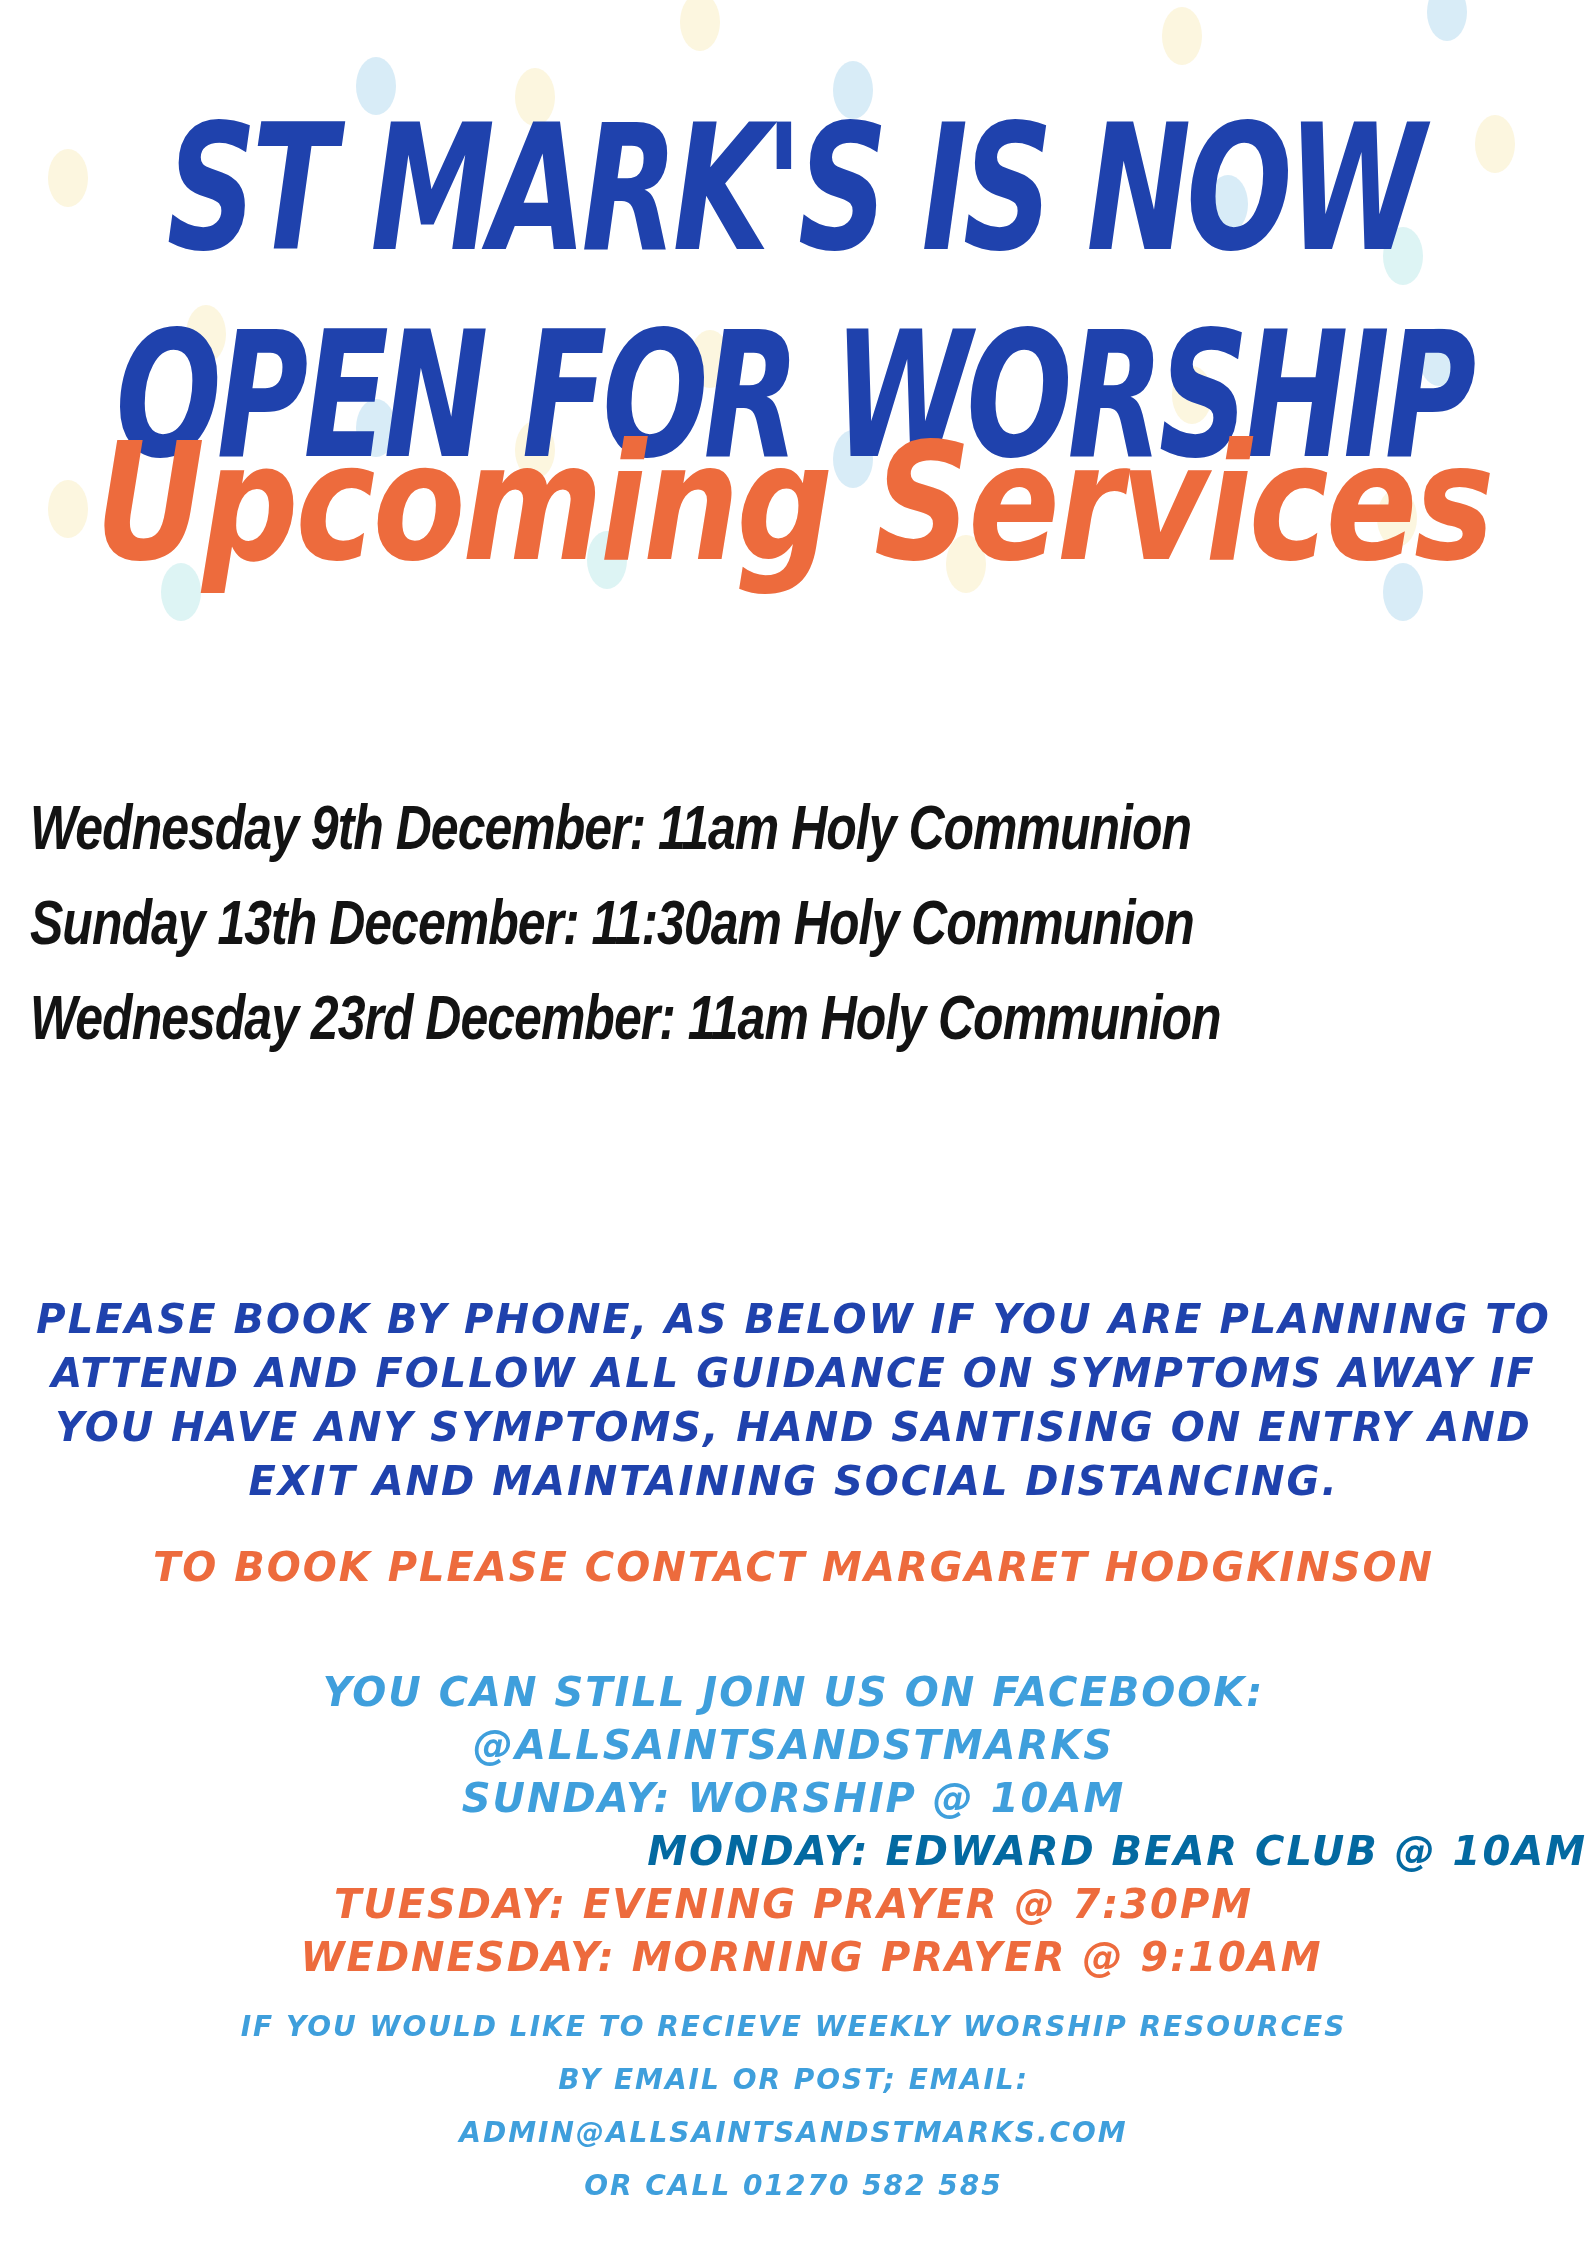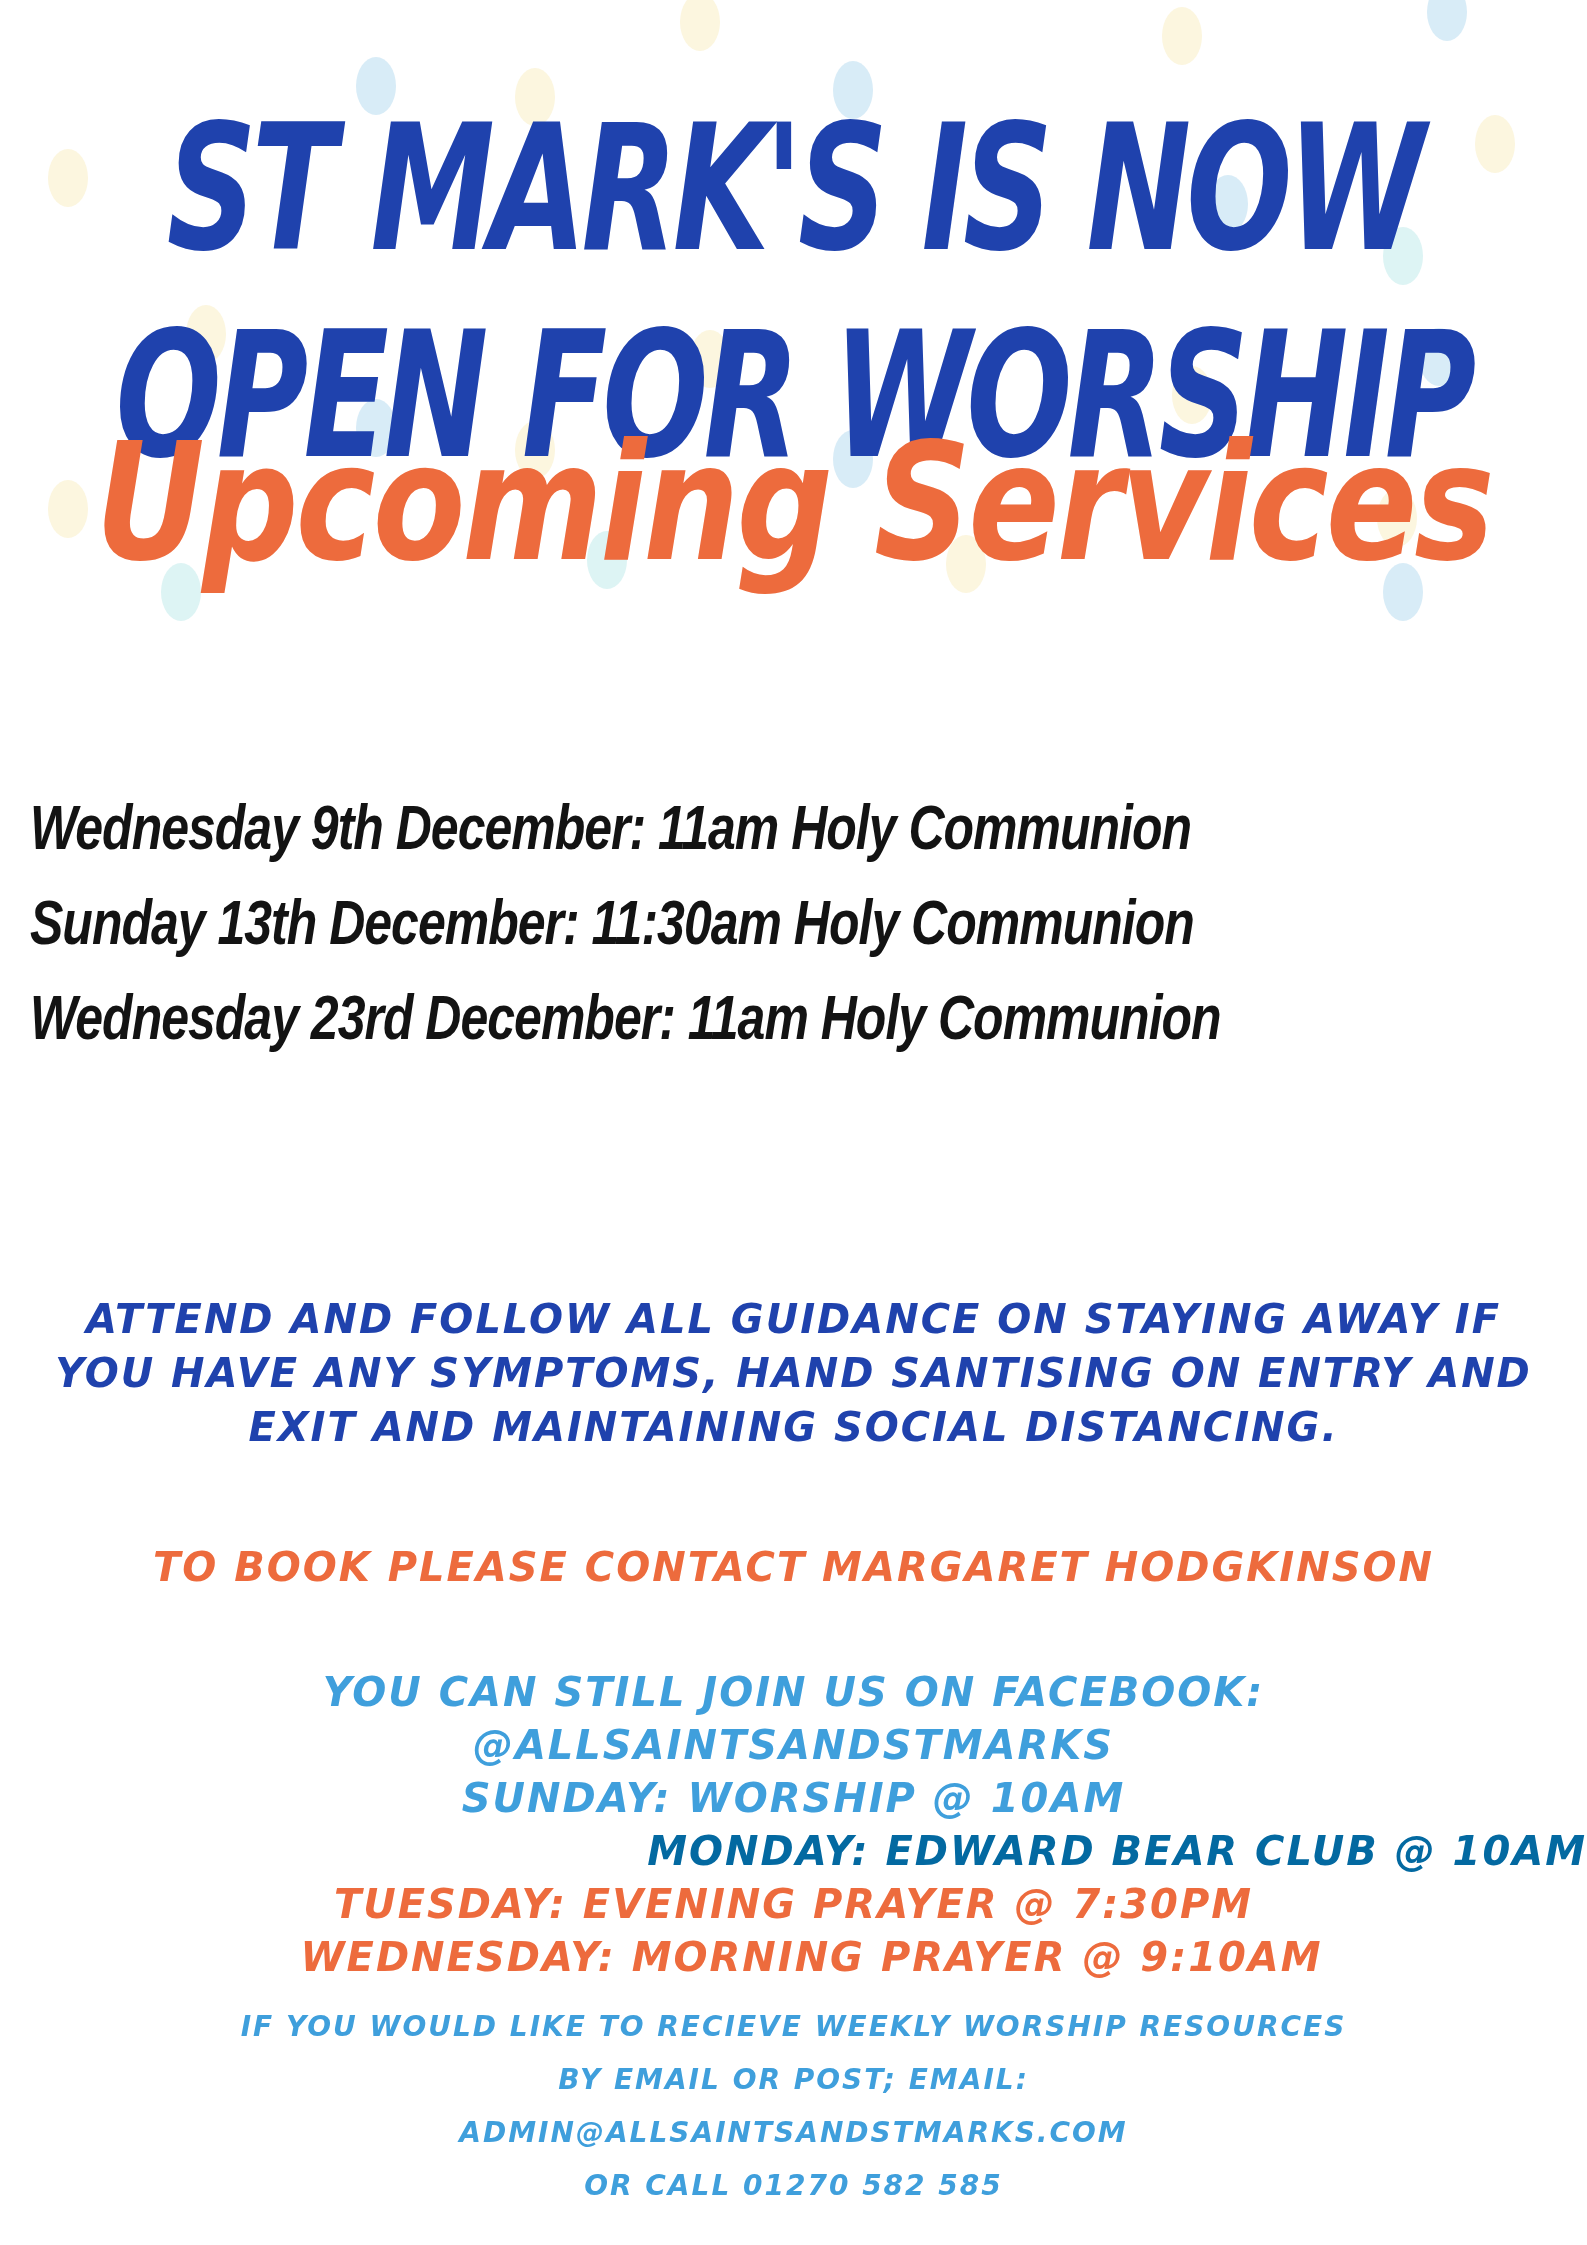--- a/index.html
+++ b/index.html
@@ -67,21 +67,22 @@
 
   <div class="subtitle">Upcoming Services</div>
 
   <div class="services">
     <div>Wednesday 9th December: 11am Holy Communion</div>
     <div>Sunday 13th December: 11:30am Holy Communion</div>
     <div>Wednesday 23rd December: 11am Holy Communion</div>
   </div>
 
   <div class="notice caps">
-    <div>ATTEND AND FOLLOW ALL GUIDANCE ON STAYING AWAY IF</div>
+    <div>PLEASE BOOK BY PHONE, AS BELOW IF YOU ARE PLANNING TO</div>
+    <div>ATTEND AND FOLLOW ALL GUIDANCE ON SYMPTOMS AWAY IF</div>
     <div>YOU HAVE ANY SYMPTOMS, HAND SANTISING ON ENTRY AND</div>
     <div>EXIT AND MAINTAINING SOCIAL DISTANCING.</div>
   </div>
 
   <div class="contact caps">TO BOOK PLEASE CONTACT MARGARET HODGKINSON</div>
 
   <div class="schedule caps">
     <div style="color: rgb(63, 159, 220);">YOU CAN STILL JOIN US ON FACEBOOK:</div>
     <div style="color: rgb(63, 159, 220);">@ALLSAINTSANDSTMARKS</div>
     <div style="color: rgb(63, 159, 220);">SUNDAY: WORSHIP @ 10AM</div>

